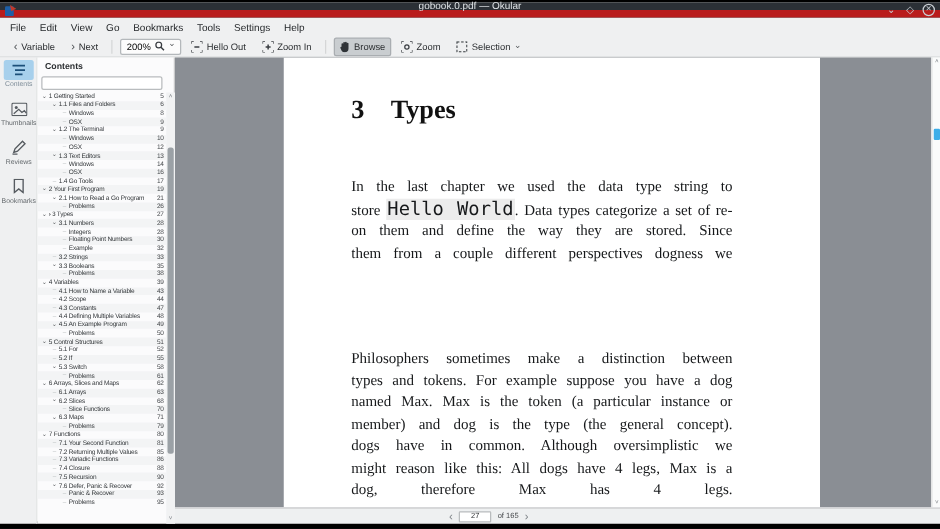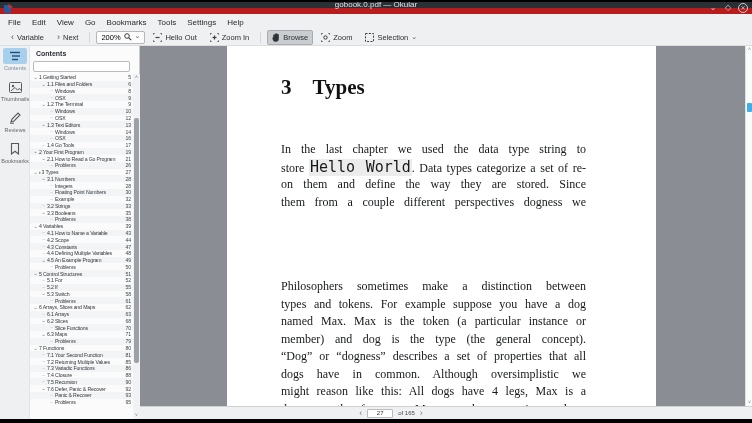--- a/index.html
+++ b/index.html
@@ -502,21 +502,20 @@
             <div class="pline"><span>In the last chapter we used the data type string to</span></div>
             <div class="pline"><span>store </span><span class="code">Hello World</span><span>. Data types categorize a set of re-</span></div>
             <div class="pline"><span>on them and define the way they are stored. Since</span></div>
             <div class="pline"><span>them from a couple different perspectives dogness we</span></div>
           </div>
         <div id="para2" class="para">
             <div class="pline"><span>Philosophers sometimes make a distinction between</span></div>
             <div class="pline"><span>types and tokens. For example suppose you have a dog</span></div>
             <div class="pline"><span>named Max. Max is the token (a particular instance or</span></div>
             <div class="pline"><span>member) and dog is the type (the general concept).</span></div>
-            <div class="pline"><span>“Dog” or “dogness” describes a set of properties that all</span></div>
             <div class="pline"><span>dogs have in common. Although oversimplistic we</span></div>
             <div class="pline"><span>might reason like this: All dogs have 4 legs, Max is a</span></div>
             <div class="pline"><span>dog, therefore Max has 4 legs.</span></div>
           </div>
       </div>
     </div>
     <div id="doc-scroll">
       <div class="sb-caret" style="top:1px">˄</div>
       <div id="doc-thumb"></div>
       <div class="sb-caret" style="bottom:1px">˅</div>

